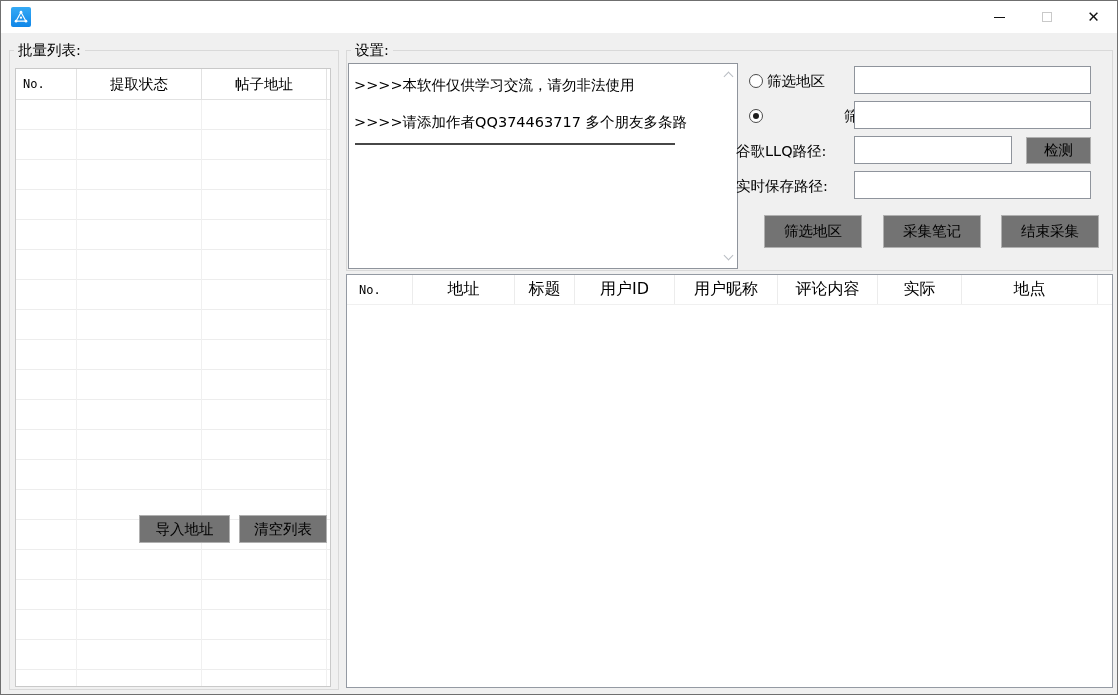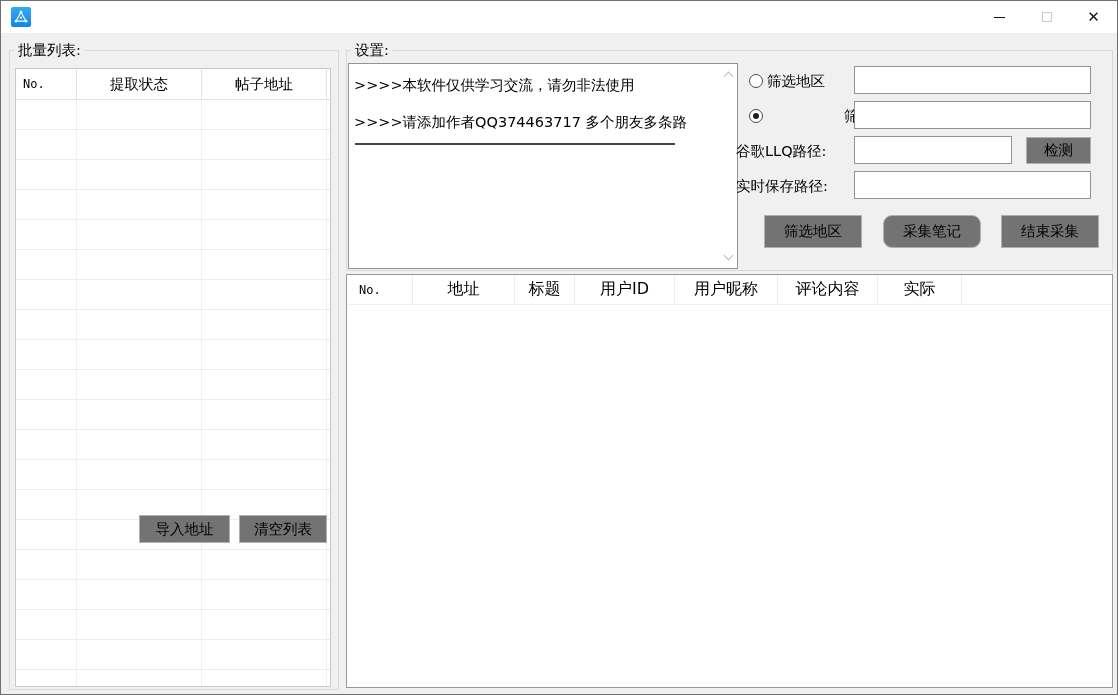--- a/index.html
+++ b/index.html
@@ -135,30 +135,31 @@
   <input class="tb" style="left: 853px; top: 100px; width: 237px;" value="">
 
   <span class="ctrl-label right" style="left:735px;top:141px;width:112px;">谷歌LLQ路径:</span>
   <input class="tb" style="left: 853px; top: 135px; width: 158px;" value="">
   <div class="btn" style="left:1025px;top:136px;width:65px;height:27px;">检测</div>
 
   <span class="ctrl-label right" style="left:735px;top:176px;width:112px;">实时保存路径:</span>
   <input class="tb" style="left: 853px; top: 170px; width: 237px;" value="">
 
   <div class="btn" style="left:763px;top:214px;width:98px;height:33px;">筛选地区</div>
-  <div class="btn" style="left:882px;top:214px;width:98px;height:33px;border-radius:9px;">采集笔记</div>
+  <div class="btn" style="left:882px;top:214px;width:98px;height:33px;">采集笔记</div>
   <div class="btn" style="left:1000px;top:214px;width:98px;height:33px;">结束采集</div>
 
   <div class="results-table">
     <div class="rt-header">
       <div class="cell rt-c0">No.</div>
       <div class="cell rt-c1">地址</div>
       <div class="cell rt-c2">标题</div>
       <div class="cell rt-c3">用户ID</div>
       <div class="cell rt-c4">用户昵称</div>
       <div class="cell rt-c5">评论内容</div>
       <div class="cell rt-c6">实际</div>
+      <div class="cell rt-c7">地点</div>
       <div class="cell rt-stub"></div>
     </div>
     <div class="rt-body"></div>
   </div>
 
 </div>
 
 </body></html>

